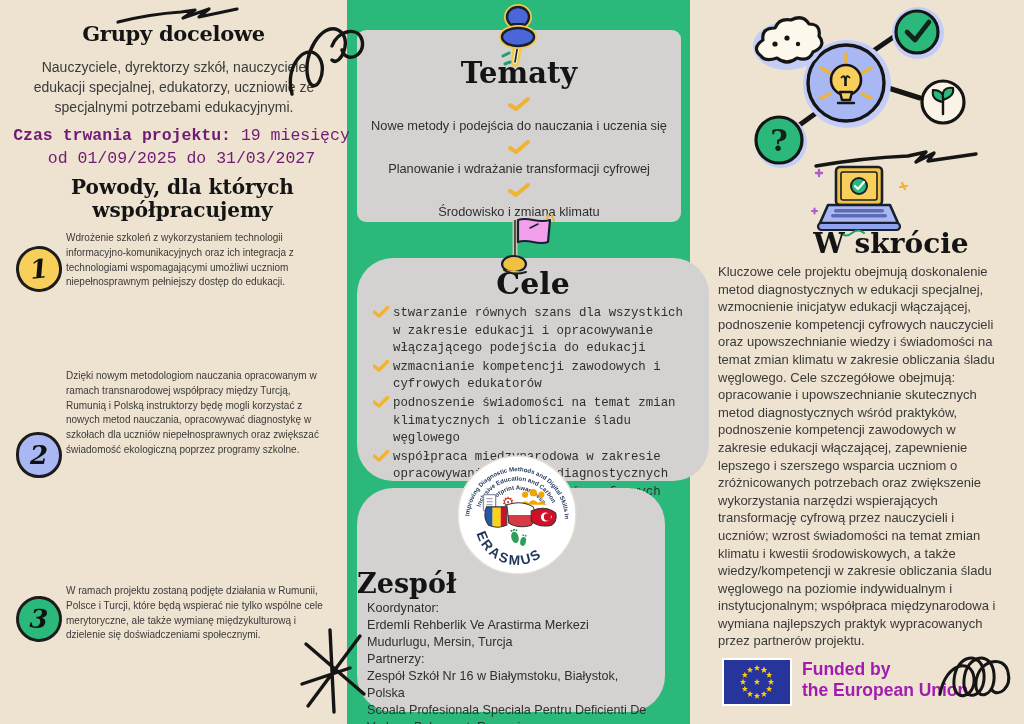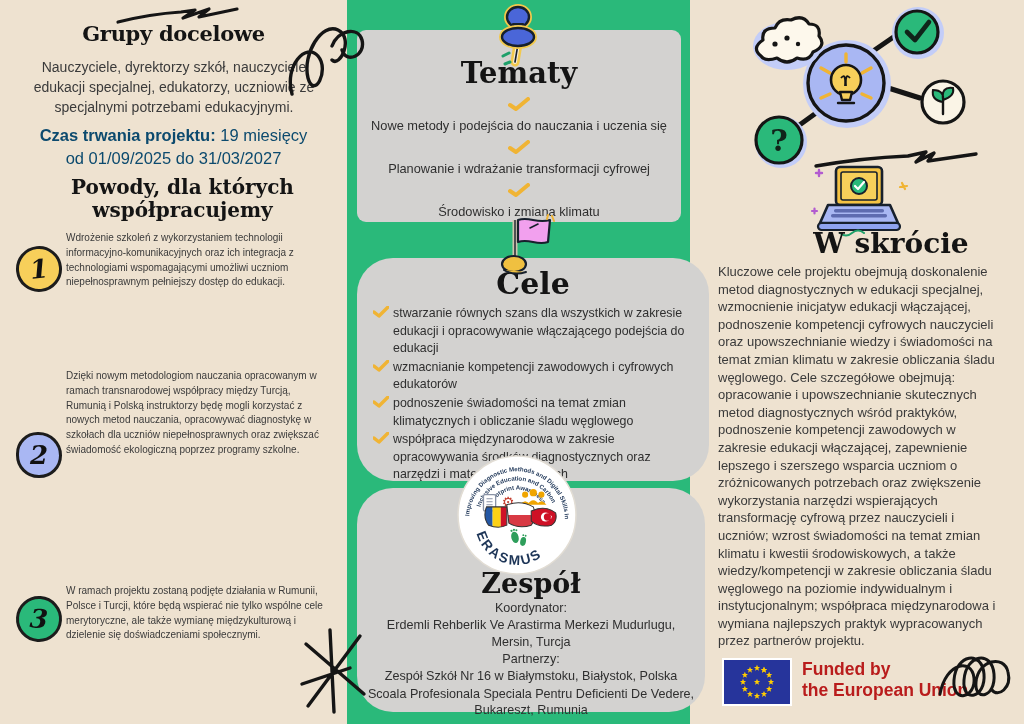--- a/index.html
+++ b/index.html
@@ -7,49 +7,49 @@
   body { font-family:"Liberation Sans", sans-serif; background:#eee2d0; position:relative; }
   .abs { position:absolute; }
   .serif { font-family:"DejaVu Serif", serif; font-weight:bold; color:#141414; }
 
   
   .col-mid-bg { left:347px; top:0; width:343px; height:724px; background:#2ab97a; }
 
   
   .h-groups { left:0; top:21px; width:347px; text-align:center; font-size:21px; letter-spacing:-0.3px; }
   .p-groups { left:28px; top:58px; width:292px; text-align:center; font-size:14px; line-height:1.42; color:#3a3a3a; }
-  .duration { left:0; top:124px; width:347px; text-align:center; font-family:Liberation Sans, sans-serif; font-size:16.5px; line-height:1.4; color:#0c4a6e; }
+  .duration { left:8px; top:124px; width:347px; text-align:center; font-family:Liberation Mono, monospace; font-size:16.5px; line-height:1.4; color:#701a75; }
   .duration b { font-weight:bold; }
   .h-reasons { left:0; top:176px; width:347px; text-align:center; font-size:20px; line-height:1.15;padding-left:18px; }
   .reason-text { left:66px; width:262px; font-size:10px; line-height:1.48; color:#3a3a3a; text-align:left; }
   .badge { width:46px; height:46px; border-radius:50%; border:3px solid #1c1c1c; display:flex; align-items:center; justify-content:center;
            font-family:"DejaVu Serif", serif; font-style:italic; font-weight:bold; font-size:26px; color:#111; }
   .badge-1 { left:16px; top:246px; background:#f7cf5a; transform:rotate(-6deg); }
   .badge-2 { left:16px; top:432px; background:#a9b7f3; border-radius:48% 52% 50% 50%; }
   .badge-3 { left:16px; top:596px; background:#2ab97a; transform:rotate(4deg); }
 
   
   .panel { background:#d3d2d0; border-radius:36px; position:absolute; }
   .panel-tematy { left:357px; top:30px; width:324px; height:192px; text-align:center;border-radius:9px; }
   .panel-tematy .title { margin-top:26px; font-size:29px; }
   .t-item { font-size:12.8px; color:#2f2f2f; margin-top:3px; }
   .t-check { margin-top:7px; }
   .panel-cele { left:357px; top:258px; width:352px; height:223px; }
   .panel-cele .title { text-align:center; margin-top:8px; font-size:30px; }
-  .cele-list { margin:4px 12px 0 16px; }
+  .cele-list { margin:4px 12px 0 16px;font-family:Liberation Mono, monospace; }
   .cele-item { position:relative; padding-left:20px; font-size:12.4px; line-height:1.42; color:#2f2f2f; margin-bottom:1px; }
   .cele-item svg { position:absolute; left:0; top:1px; }
-  .panel-zespol { left:357px; top:488px; width:348px; height:224px; text-align:center; }
+  .panel-zespol { left:357px; top:488px; width:308px; height:224px; }
   .panel-zespol .title { margin-top:80px; font-size:27px; }
   .z-line { font-size:12.6px; line-height:1.3; color:#2f2f2f; margin:1px 10px; }
 
   
   .h-summary { left:690px; top:227px; width:402px; text-align:center; font-size:28px; }
   .p-summary { left:718px; top:263px; width:284px; font-size:13px; line-height:17.6px; color:#3a3a3a; }
-  .funding-text { left:802px; top:659px; font-size:17.5px; line-height:1.18; font-weight:bold; color:#b91c1c; }
+  .funding-text { left:802px; top:659px; font-size:17.5px; line-height:1.18; font-weight:bold; color:#a21caf; }
 
   .z2 { z-index:2; } .z3 { z-index:3; } .z5 { z-index:5; }
 </style>
 </head>
 <body>
 
 <div class="abs col-mid-bg"></div>
 
 <svg class="abs" style="left:115px;top:6px;" width="128" height="20" viewBox="0 0 128 20">
   <path d="M3,16 Q35,8 66,6 L80,4 L68,12 L94,3 L84,11 L122,3" fill="none" stroke="#151515" stroke-width="3.2" stroke-linecap="round" stroke-linejoin="round"></path>

